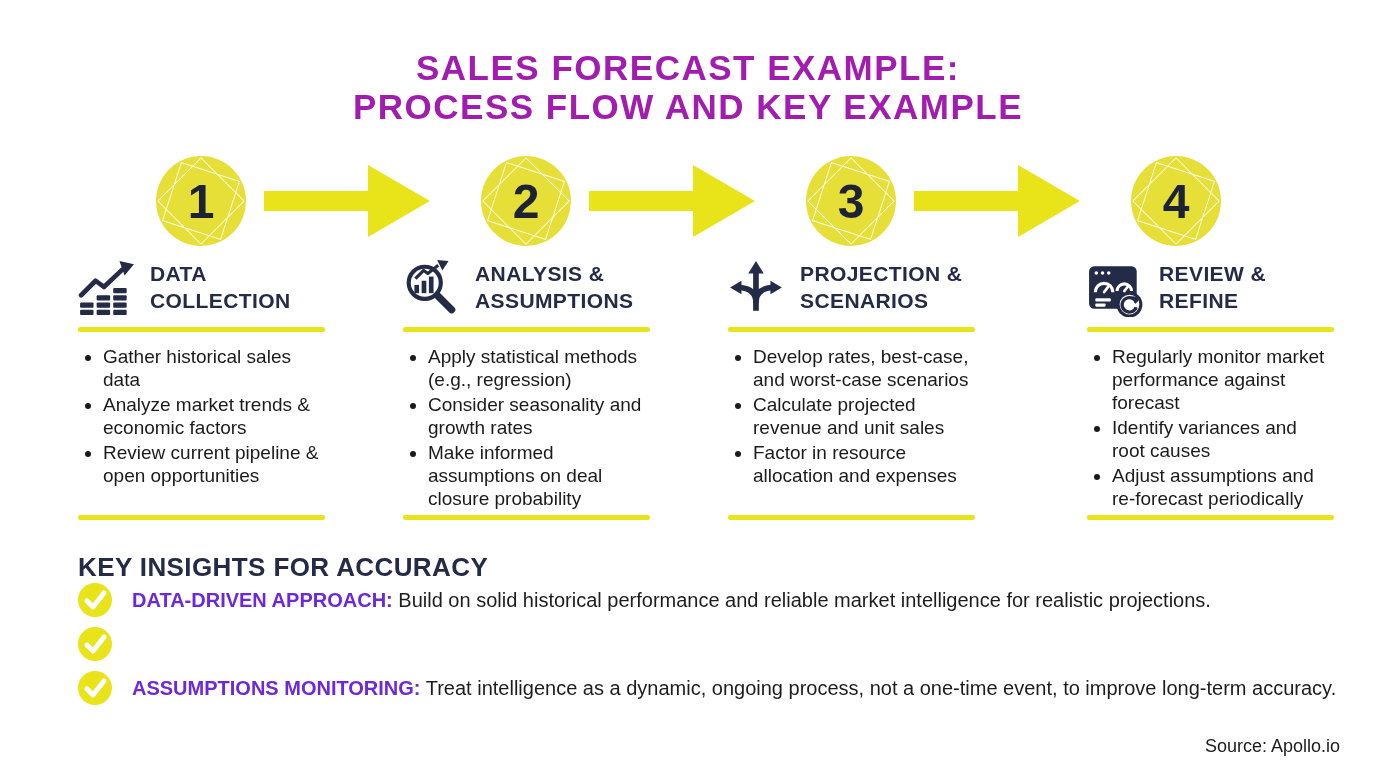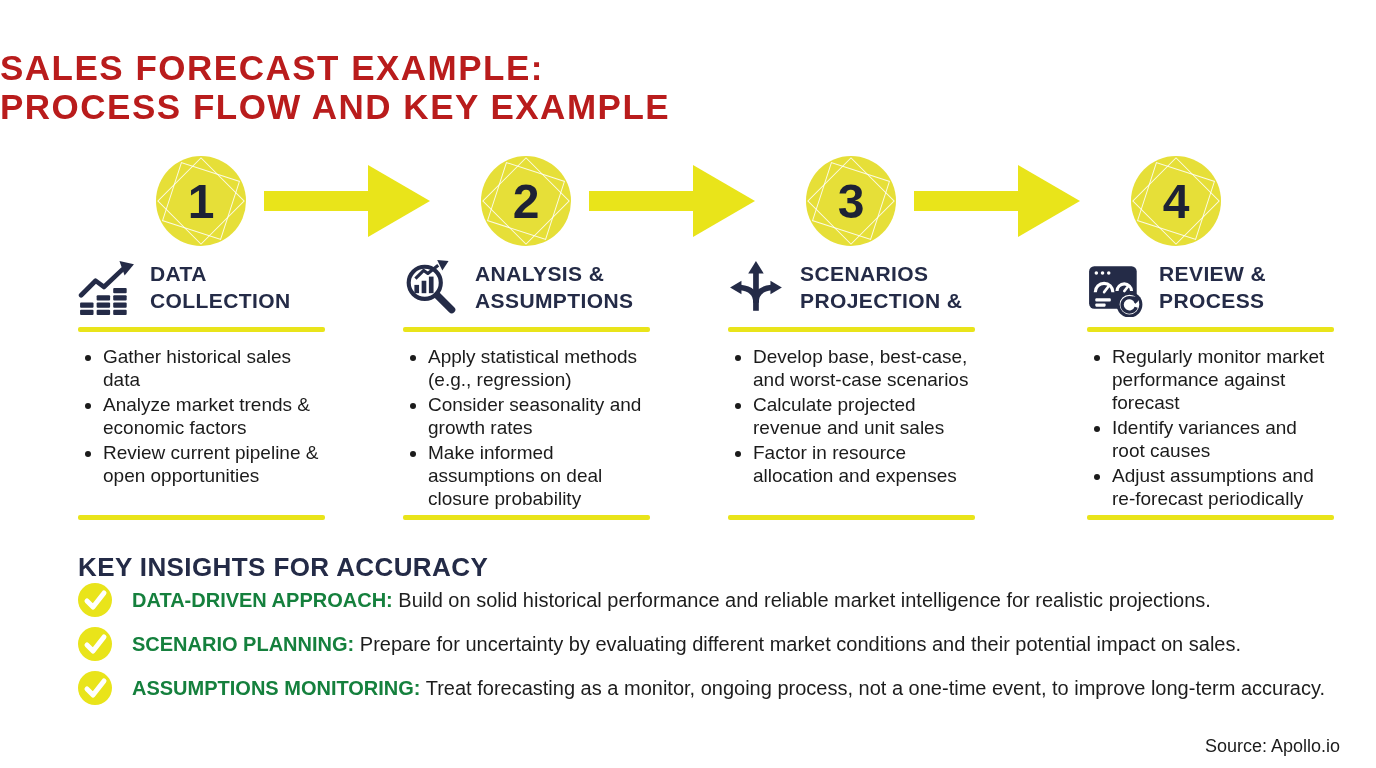--- a/index.html
+++ b/index.html
@@ -1,21 +1,21 @@
 <!DOCTYPE html>
 <html><head>
 <meta charset="utf-8">
 <style>
   * { margin:0; padding:0; box-sizing:border-box; }
   html,body { background:#ffffff; }
   body { font-family:"Liberation Sans", sans-serif; }
   .canvas { position:relative; width:1376px; height:768px; background:#ffffff; overflow:hidden; }
 
-  .main-title { position:absolute; top:48px; left:0; width:100%; text-align:left;
-    color:#b91c1c; font-size:35px; font-weight:700; letter-spacing:1.5px; line-height:1.12; }
+  .main-title { position:absolute; top:48px; left:0; width:100%; text-align:center;
+    color:#a21caf; font-size:35px; font-weight:700; letter-spacing:1.5px; line-height:1.12; }
 
   
   .flow-circle { position:absolute; top:156px; width:90px; height:90px; border-radius:50%;
     background:#e6df38; overflow:hidden; display:flex; align-items:center; justify-content:center; }
   .fc0{left:156px;} .fc1{left:481px;} .fc2{left:806px;} .fc3{left:1131px;}
   .deco { position:absolute; top:50%; left:50%; width:62px; height:62px;
     border:1.5px solid rgba(255,255,255,.85); }
   .deco.d1 { transform:translate(-50%,-50%) rotate(45deg); }
   .deco.d2 { transform:translate(-50%,-50%) rotate(18deg); }
   .circle-num { position:relative; color:#1d2235; font-size:48px; font-weight:700; }
@@ -40,21 +40,21 @@
     color:#1b1b1b; font-size:19px; line-height:23px; list-style:disc outside; }
   .bullets li { margin-bottom:2px; }
 
   
   .insights { position:absolute; left:78px; top:552px; width:1262px; }
   .insights-heading { color:#242b47; font-size:26px; font-weight:700; letter-spacing:.4px; margin-bottom:0; }
   .insight-row { display:flex; align-items:center; gap:20px; height:34px; margin-bottom:10px; }
   .check { flex:0 0 34px; height:34px; }
   .check svg { width:34px; height:34px; display:block; }
   .insight-text { font-size:20px; color:#1d1d1d; line-height:1.2; }
-  .insight-label { font-weight:700; color:#15803d; }
+  .insight-label { font-weight:700; color:#6d28d9; }
 
   .source { position:absolute; right:36px; top:736px; font-size:18px; color:#1b1b1b;margin-left:23px; }
 
   .navy { fill:#242b47; }
 </style>
 </head>
 <body>
 
 <div class="canvas">
 
@@ -161,27 +161,27 @@
         <svg viewBox="0 0 56 56">
           <line x1="27" y1="50" x2="27" y2="13" stroke="#242b47" stroke-width="5.5"></line>
           <polygon class="navy" points="27,2 19.5,14 34.5,14"></polygon>
           <path d="M27,42 Q27,29 12,27.5" fill="none" stroke="#242b47" stroke-width="5.5"></path>
           <polygon class="navy" points="2,27.5 13,21 13,34"></polygon>
           <path d="M27,42 Q27,29 42,27.5" fill="none" stroke="#242b47" stroke-width="5.5"></path>
           <polygon class="navy" points="52,27.5 41,21 41,34"></polygon>
         </svg>
       </div>
       <div class="step-title">
+        <span>PROJECTION &amp;</span>
         <span>SCENARIOS</span>
-        <span>PROJECTION &amp;</span>
-      </div>
-    </div>
-    <div class="rule top-rule"></div>
-    <ul class="bullets">
-      <li>Develop base, best-case, and worst-case scenarios</li>
+      </div>
+    </div>
+    <div class="rule top-rule"></div>
+    <ul class="bullets">
+      <li>Develop rates, best-case, and worst-case scenarios</li>
       <li>Calculate projected revenue and unit sales</li>
       <li>Factor in resource allocation and expenses</li>
     </ul>
     <div class="rule"></div>
   </div>
 
   <div class="col c3">
     <div class="step-head">
       <div class="icon-box">
         <svg viewBox="0 0 56 56">
@@ -195,21 +195,21 @@
           <line x1="36" y1="31" x2="40" y2="26" stroke="#fff" stroke-width="2.5" stroke-linecap="round"></line>
           <rect x="8" y="38" width="15" height="3" rx="1" fill="#fff"></rect>
           <rect x="8" y="43" width="10" height="3" rx="1" fill="#fff"></rect>
           <circle cx="41" cy="44" r="11" fill="#fff" stroke="#242b47" stroke-width="3"></circle>
           <path d="M47.5,42 A7,7 0 1 0 47.5,46.5" fill="none" stroke="#242b47" stroke-width="3.2"></path>
           <polygon class="navy" points="44,36 52,37.5 46.5,43.5"></polygon>
         </svg>
       </div>
       <div class="step-title">
         <span>REVIEW &amp;</span>
-        <span>PROCESS</span>
+        <span>REFINE</span>
       </div>
     </div>
     <div class="rule top-rule"></div>
     <ul class="bullets">
       <li>Regularly monitor market performance against forecast</li>
       <li>Identify variances and root causes</li>
       <li>Adjust assumptions and re-forecast periodically</li>
     </ul>
     <div class="rule"></div>
   </div>
@@ -230,35 +230,31 @@
       </div>
     </div>
 
     <div class="insight-row">
       <div class="check">
         <svg viewBox="0 0 34 34">
             <circle cx="17" cy="17" r="17" fill="#e9e41a"></circle>
         <polyline points="9,18 15,24 26,10" fill="none" stroke="#fff" stroke-width="5" stroke-linecap="round" stroke-linejoin="round"></polyline>
           </svg>
       </div>
-      <div class="insight-text">
-        <span class="insight-label">SCENARIO PLANNING:</span>
-        <span>Prepare for uncertainty by evaluating different market conditions and their potential impact on sales.</span>
-      </div>
     </div>
 
     <div class="insight-row">
       <div class="check">
         <svg viewBox="0 0 34 34">
             <circle cx="17" cy="17" r="17" fill="#e9e41a"></circle>
         <polyline points="9,18 15,24 26,10" fill="none" stroke="#fff" stroke-width="5" stroke-linecap="round" stroke-linejoin="round"></polyline>
           </svg>
       </div>
       <div class="insight-text">
         <span class="insight-label">ASSUMPTIONS MONITORING:</span>
-        <span>Treat forecasting as a monitor, ongoing process, not a one-time event, to improve long-term accuracy.</span>
+        <span>Treat intelligence as a dynamic, ongoing process, not a one-time event, to improve long-term accuracy.</span>
       </div>
     </div>
   </div>
 
   <div class="source">Source: Apollo.io</div>
 
 </div>
 
 </body></html>

